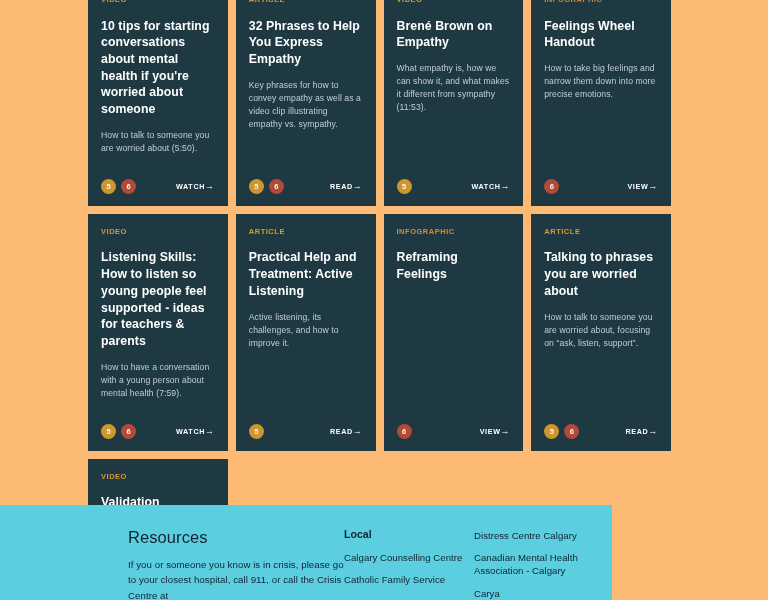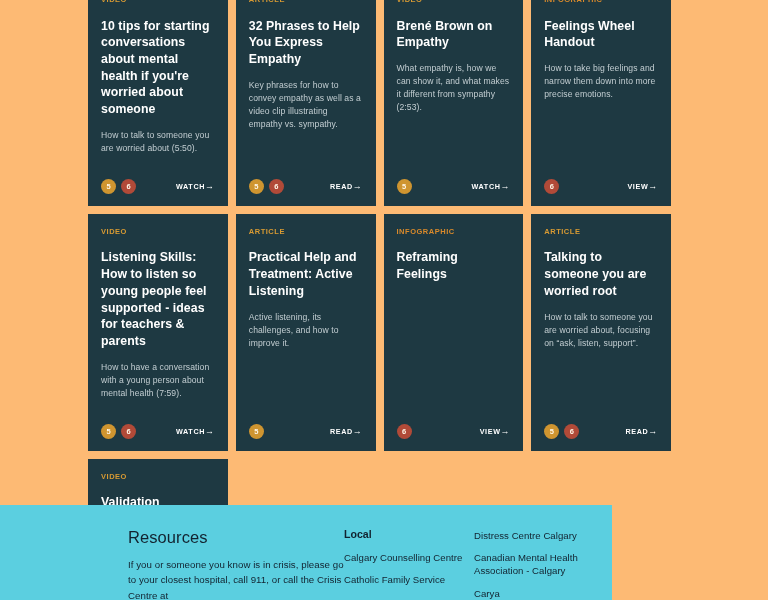--- a/index.html
+++ b/index.html
@@ -232,21 +232,21 @@
           <a class="card-action" href="#">
             <span>READ</span>
             <span class="arrow">→</span>
           </a>
         </div>
       </div>
 
       <div class="card">
         <div class="card-tag">VIDEO</div>
         <div class="card-title">Brené Brown on Empathy</div>
-        <div class="card-desc">What empathy is, how we can show it, and what makes it different from sympathy (2:53).</div>
+        <div class="card-desc">What empathy is, how we can show it, and what makes it different from sympathy (11:53).</div>
         <div class="card-spacer"></div>
         <div class="card-footer">
           <div class="badges">
             <span class="badge badge-5">5</span>
           </div>
           <a class="card-action" href="#">
             <span>WATCH</span>
             <span class="arrow">→</span>
           </a>
         </div>
@@ -311,21 +311,21 @@
           </div>
           <a class="card-action" href="#">
             <span>VIEW</span>
             <span class="arrow">→</span>
           </a>
         </div>
       </div>
 
       <div class="card">
         <div class="card-tag">ARTICLE</div>
-        <div class="card-title">Talking to someone you are worried root</div>
+        <div class="card-title">Talking to phrases you are worried about</div>
         <div class="card-desc">How to talk to someone you are worried about, focusing on “ask, listen, support”.</div>
         <div class="card-spacer"></div>
         <div class="card-footer">
           <div class="badges">
             <span class="badge badge-5">5</span>
             <span class="badge badge-6">6</span>
           </div>
           <a class="card-action" href="#">
             <span>READ</span>
             <span class="arrow">→</span>

